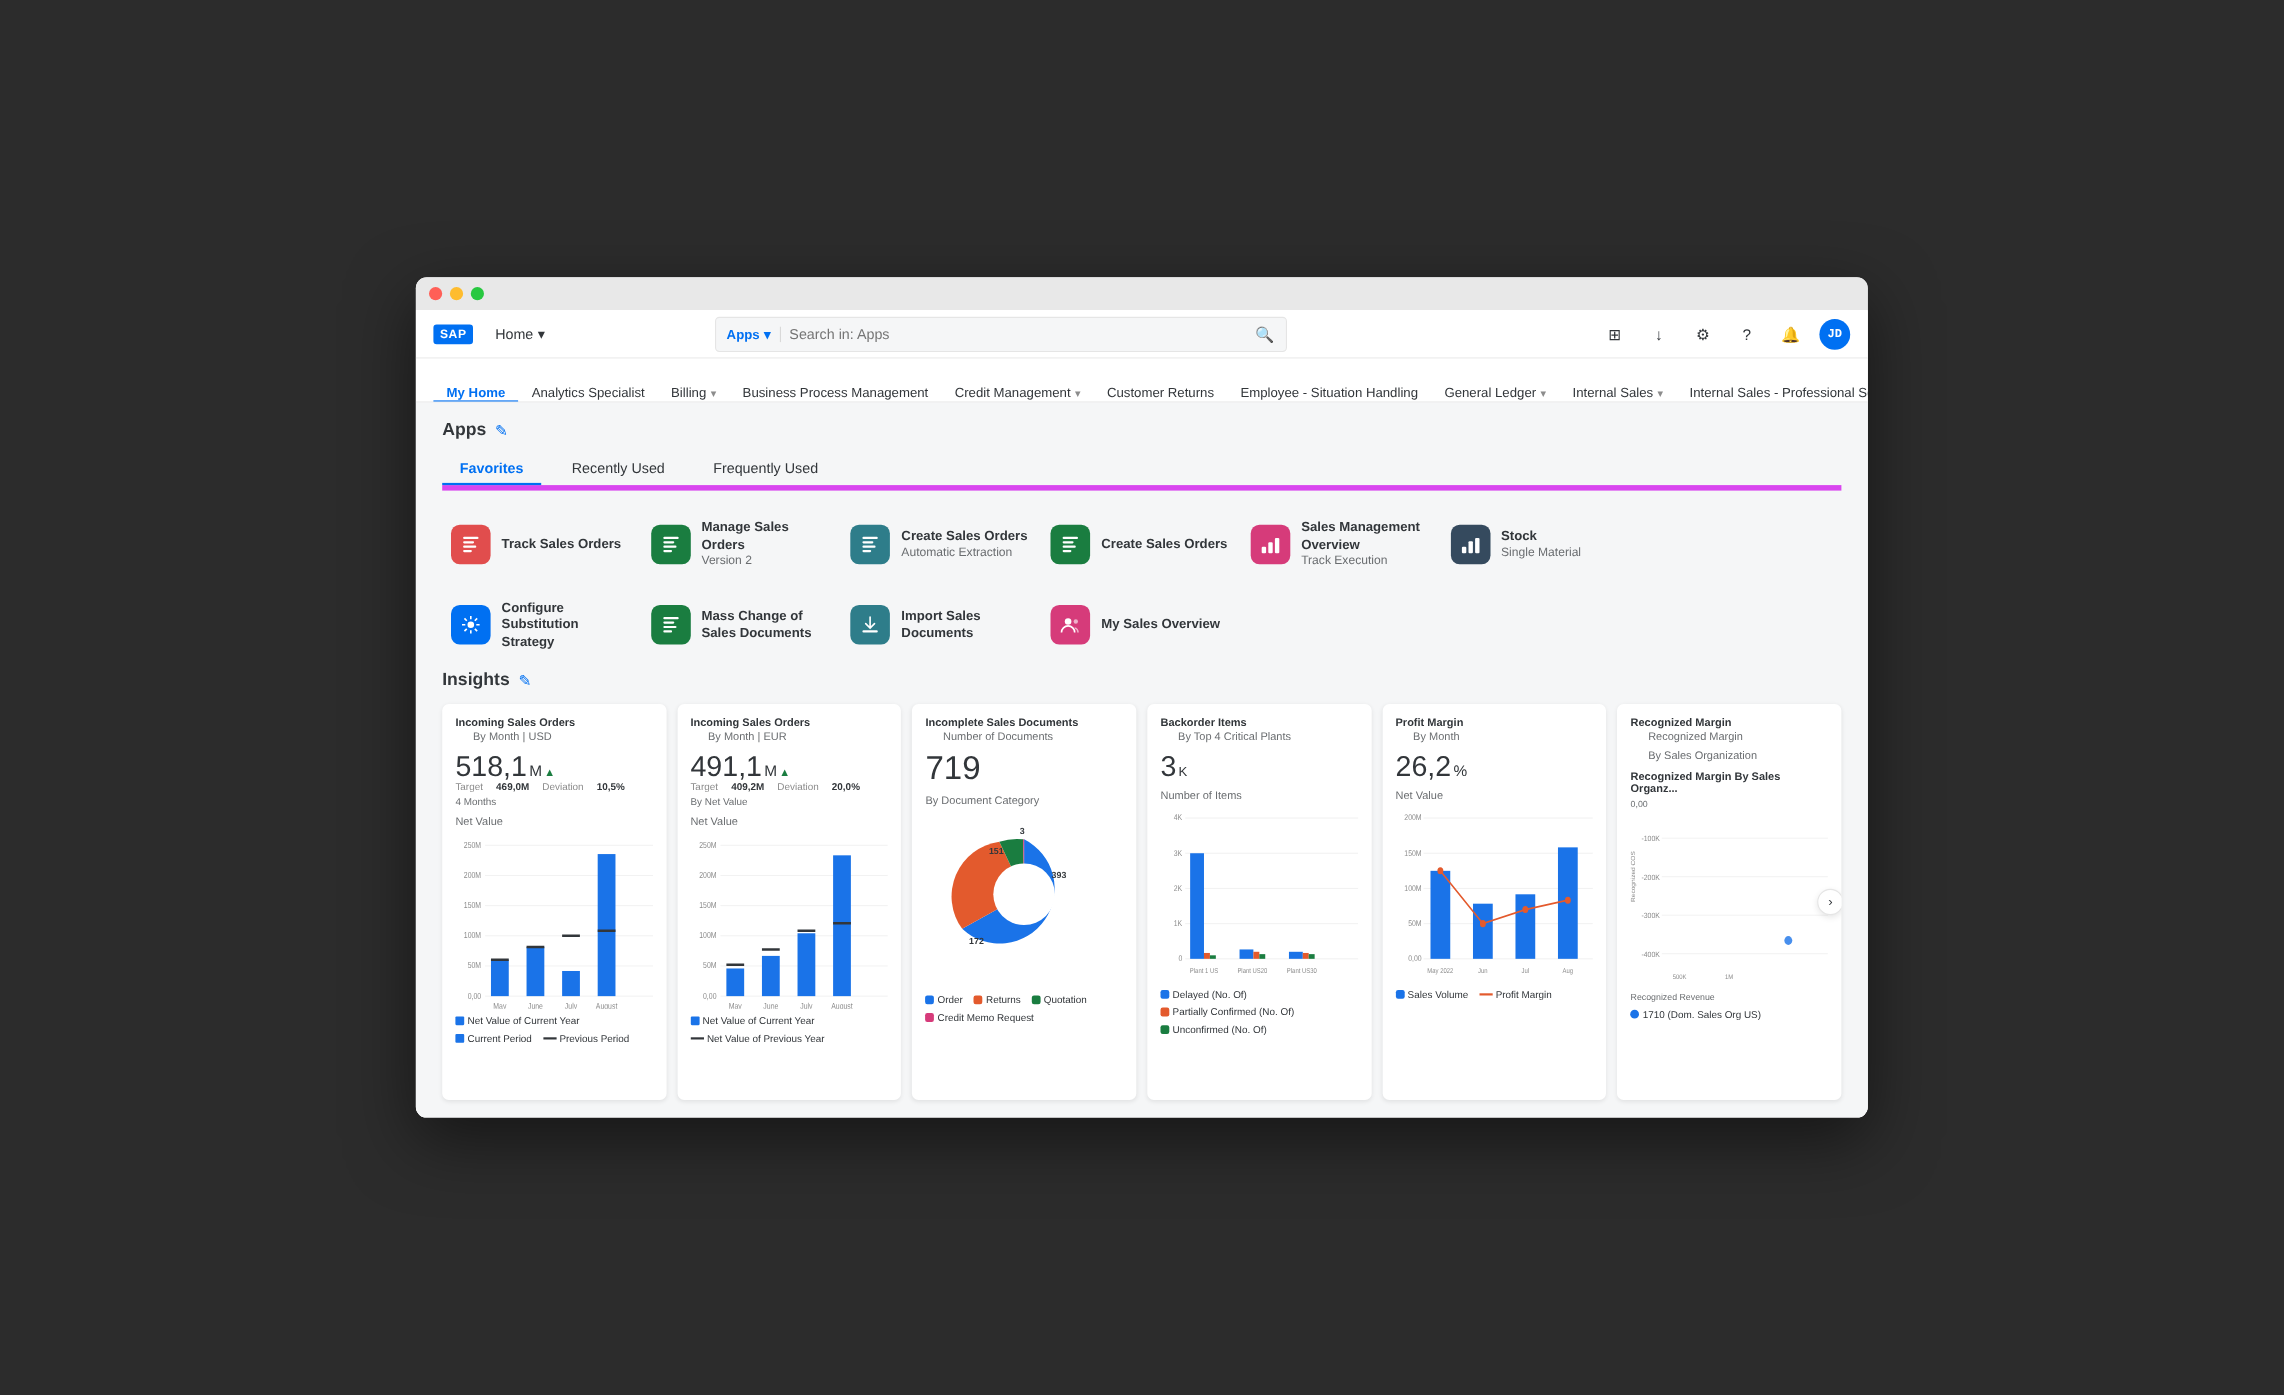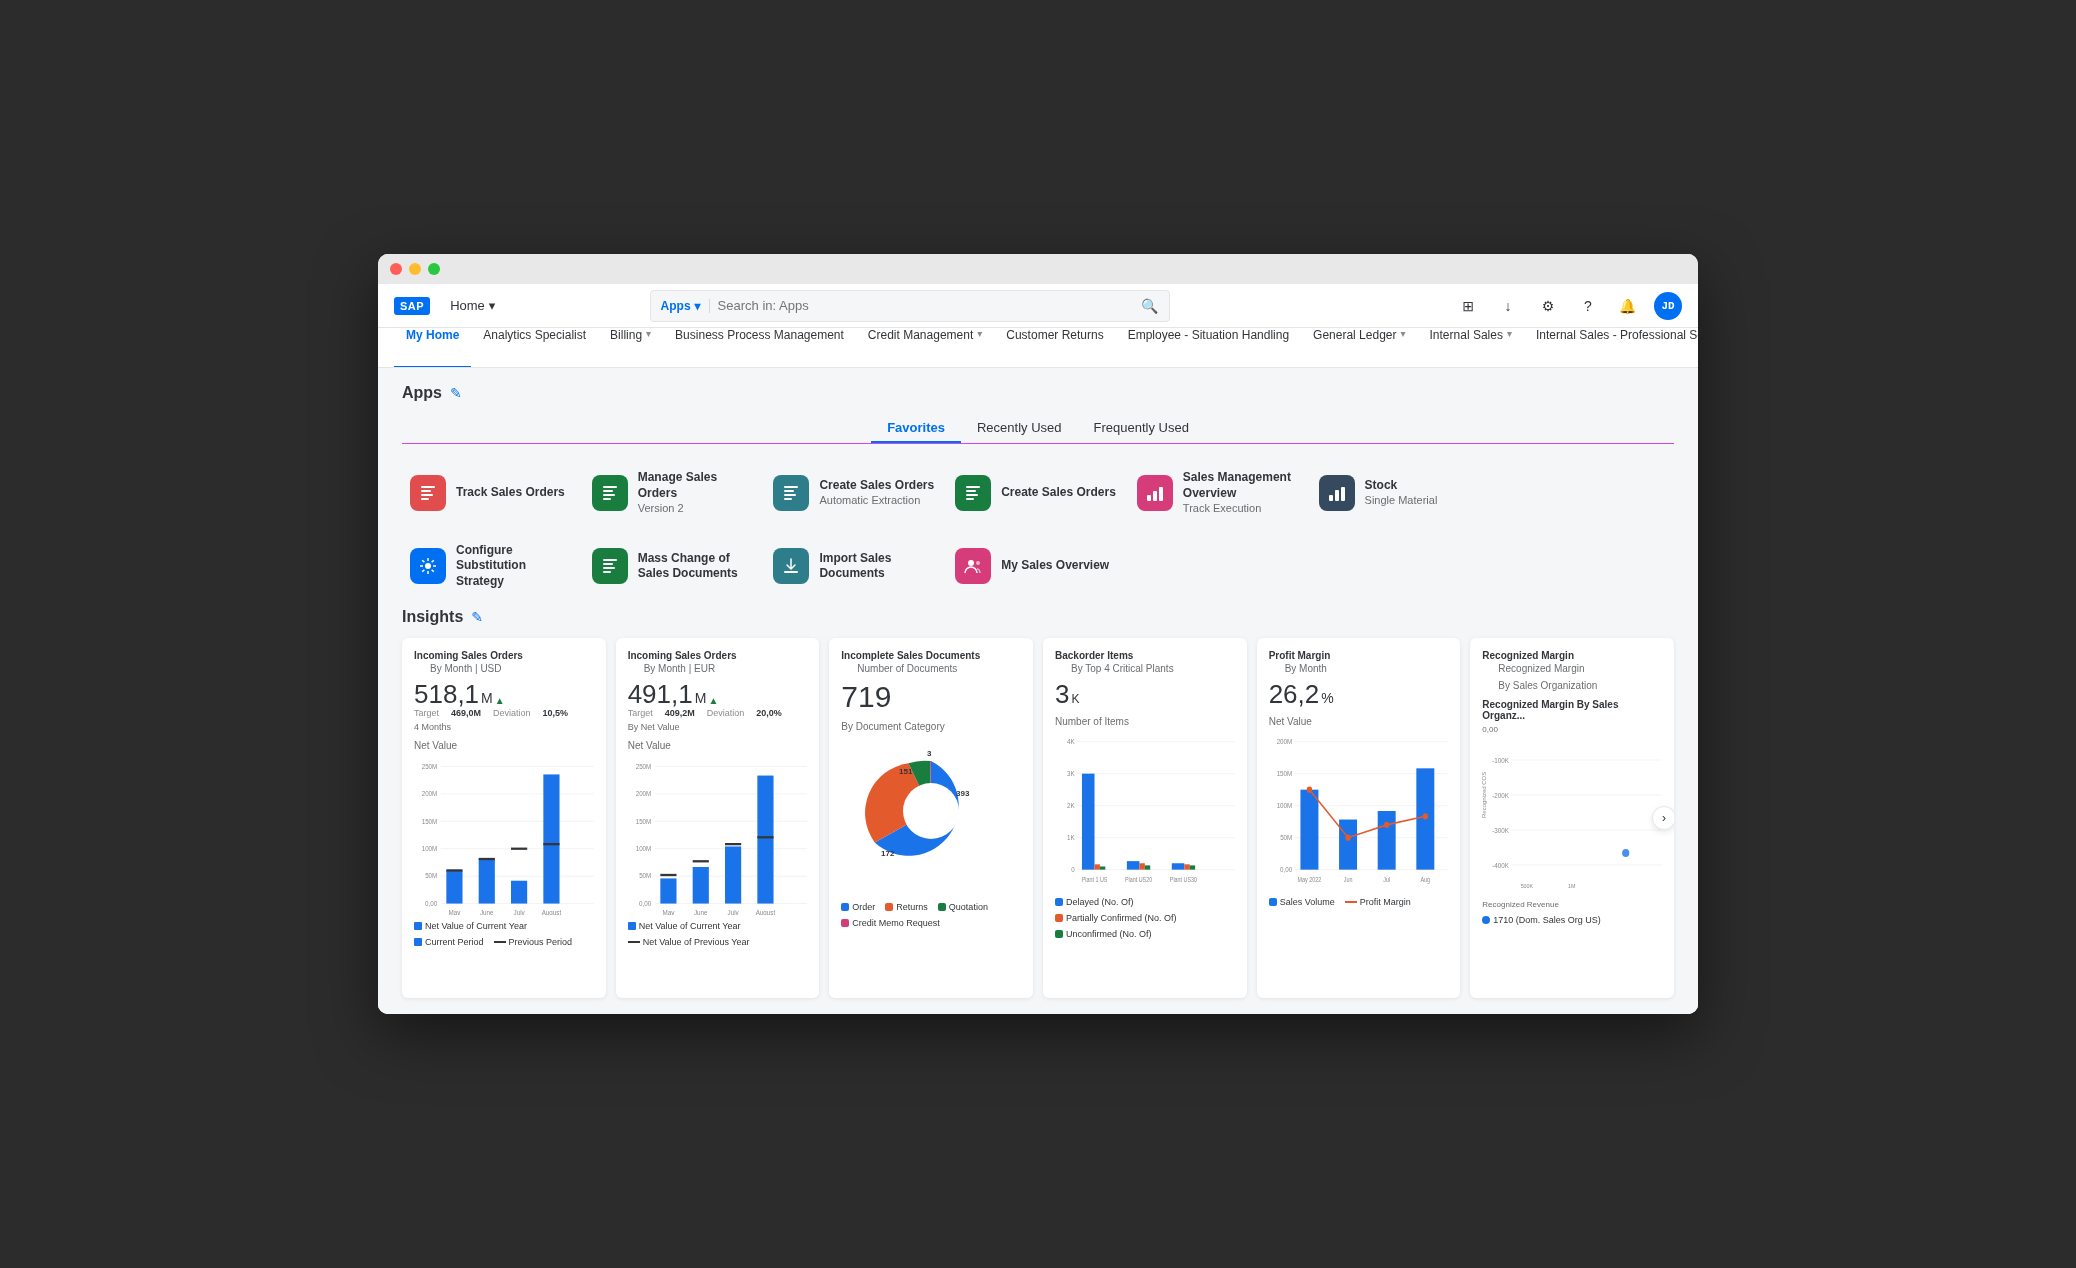--- a/index.html
+++ b/index.html
@@ -130,21 +130,21 @@
       display: flex;
       align-items: center;
       padding: 0 16px;
       height: 40px;
       gap: 0;
       overflow: hidden;
     }
     .nav-item {
       padding: 0 12px;
       height: 40px;
-      display: flex; align-items: flex-start;
+      display: flex; align-items: flex-end;
       font-size: 12px;
       color: #32363a;
       cursor: pointer;
       border-bottom: 2px solid transparent;
       white-space: nowrap;
       gap: 4px;
     }
     .nav-item.active {
       color: #0070f2;
       border-bottom: 2px solid #0070f2;
@@ -169,24 +169,23 @@
       font-weight: 600;
       color: #32363a;
     }
     .edit-icon {
       color: #0070f2;
       cursor: pointer;
       font-size: 14px;
     }
     .tabs {
       display: flex;
-      gap: 0;
+      gap: 12px;
       margin-bottom: 16px;
-      border-bottom: 1px solid #d946ef;
-      justify-content: center;
+      border-bottom: 5px solid #d946ef;
     }
     .tab {
       padding: 6px 16px;
       font-size: 13px;
       cursor: pointer;
       color: #32363a;
       border-bottom: 2px solid transparent;
     }
     .tab.active {
       color: #0070f2;

